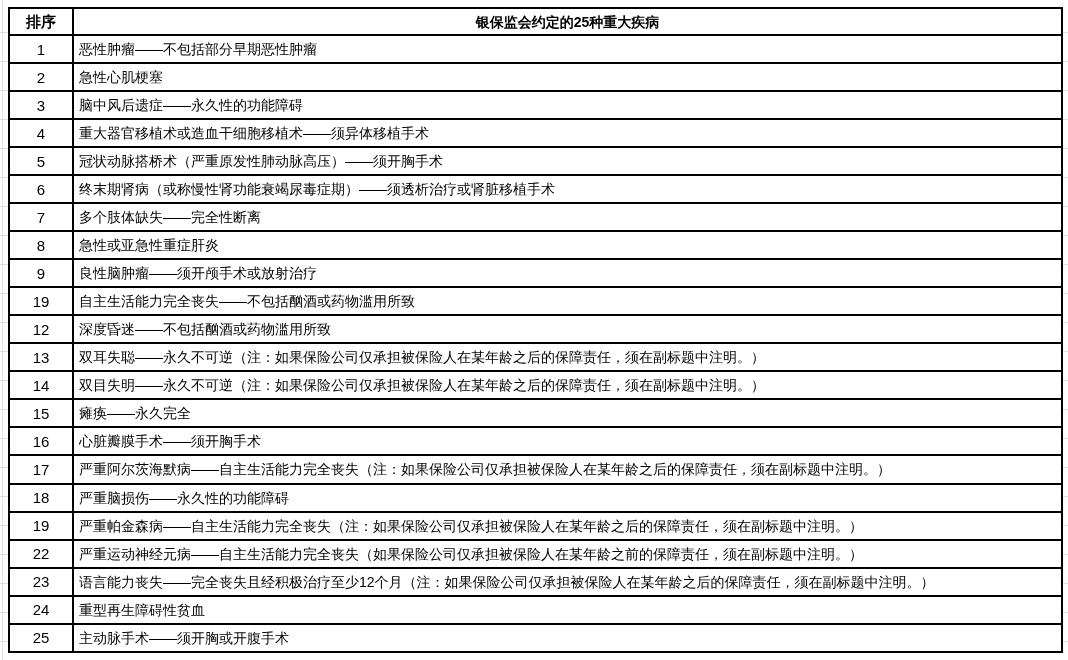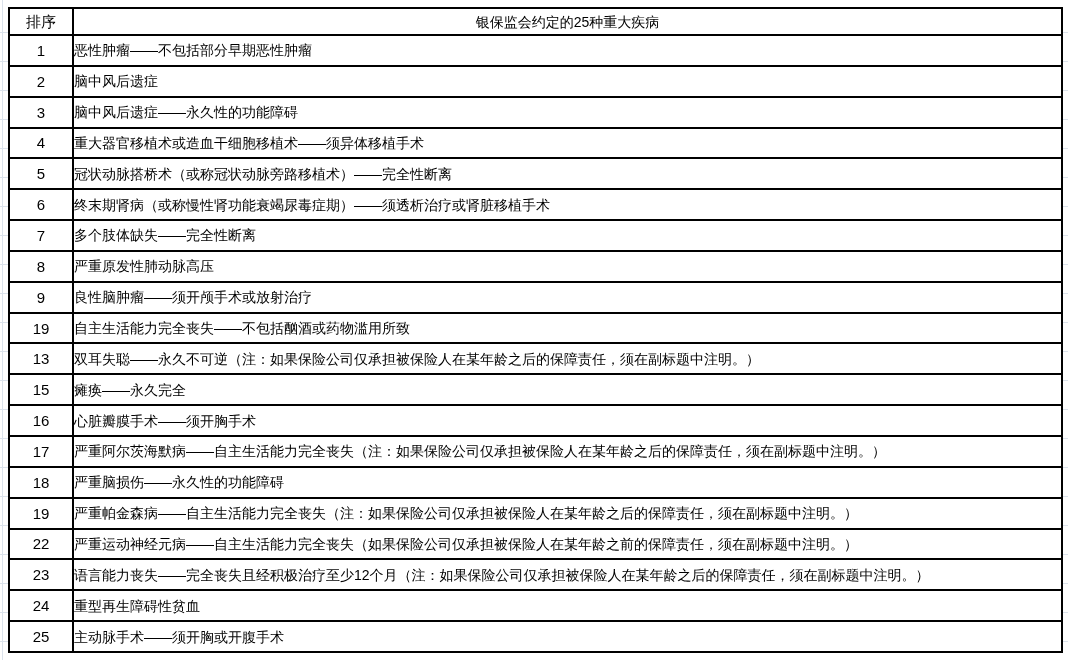--- a/index.html
+++ b/index.html
@@ -40,23 +40,23 @@
   }
   .sheet-table col.rank-col { width: 64px; }
   .sheet-table th, .sheet-table td {
     border: 2px solid #000000;
     background: #ffffff;
     overflow: hidden;
     white-space: nowrap;
     vertical-align: middle;
   }
   .sheet-table thead tr { height: 27px; }
-  .sheet-table th { font-weight: normal; }
+  .sheet-table th { font-weight: bold; }
   .rank-cell { text-align: center; font-size: 15px; }
-  .disease-cell { text-align: left; }
+  .disease-cell { text-align: left; padding-left: 5px; }
 </style>
 </head>
 <body>
 
 <div class="gridlines"></div>
 <div class="gridline-v"></div>
 
 <table class="sheet-table">
   <colgroup>
     <col class="rank-col">
@@ -69,70 +69,78 @@
     </tr>
   </thead>
   <tbody>
   <tr>
     <td class="rank-cell">1</td>
     <td class="disease-cell">恶性肿瘤——不包括部分早期恶性肿瘤</td>
   </tr>
 
   <tr>
     <td class="rank-cell">2</td>
-    <td class="disease-cell">脑中风后遗症</td>
+    <td class="disease-cell">急性心肌梗塞</td>
   </tr>
 
   <tr>
     <td class="rank-cell">3</td>
     <td class="disease-cell">脑中风后遗症——永久性的功能障碍</td>
   </tr>
 
   <tr>
     <td class="rank-cell">4</td>
     <td class="disease-cell">重大器官移植术或造血干细胞移植术——须异体移植手术</td>
   </tr>
 
   <tr>
     <td class="rank-cell">5</td>
-    <td class="disease-cell">冠状动脉搭桥术（或称冠状动脉旁路移植术）——完全性断离</td>
+    <td class="disease-cell">冠状动脉搭桥术（严重原发性肺动脉高压）——须开胸手术</td>
   </tr>
 
   <tr>
     <td class="rank-cell">6</td>
     <td class="disease-cell">终末期肾病（或称慢性肾功能衰竭尿毒症期）——须透析治疗或肾脏移植手术</td>
   </tr>
 
   <tr>
     <td class="rank-cell">7</td>
     <td class="disease-cell">多个肢体缺失——完全性断离</td>
   </tr>
 
   <tr>
     <td class="rank-cell">8</td>
-    <td class="disease-cell">严重原发性肺动脉高压</td>
+    <td class="disease-cell">急性或亚急性重症肝炎</td>
   </tr>
 
   <tr>
     <td class="rank-cell">9</td>
     <td class="disease-cell">良性脑肿瘤——须开颅手术或放射治疗</td>
   </tr>
 
   <tr>
     <td class="rank-cell">19</td>
     <td class="disease-cell">自主生活能力完全丧失——不包括酗酒或药物滥用所致</td>
   </tr>
 
 
+  <tr>
+    <td class="rank-cell">12</td>
+    <td class="disease-cell">深度昏迷——不包括酗酒或药物滥用所致</td>
+  </tr>
 
   <tr>
     <td class="rank-cell">13</td>
     <td class="disease-cell">双耳失聪——永久不可逆（注：如果保险公司仅承担被保险人在某年龄之后的保障责任，须在副标题中注明。）</td>
   </tr>
 
+  <tr>
+    <td class="rank-cell">14</td>
+    <td class="disease-cell">双目失明——永久不可逆（注：如果保险公司仅承担被保险人在某年龄之后的保障责任，须在副标题中注明。）</td>
+  </tr>
 
   <tr>
     <td class="rank-cell">15</td>
     <td class="disease-cell">瘫痪——永久完全</td>
   </tr>
 
   <tr>
     <td class="rank-cell">16</td>
     <td class="disease-cell">心脏瓣膜手术——须开胸手术</td>
   </tr>

